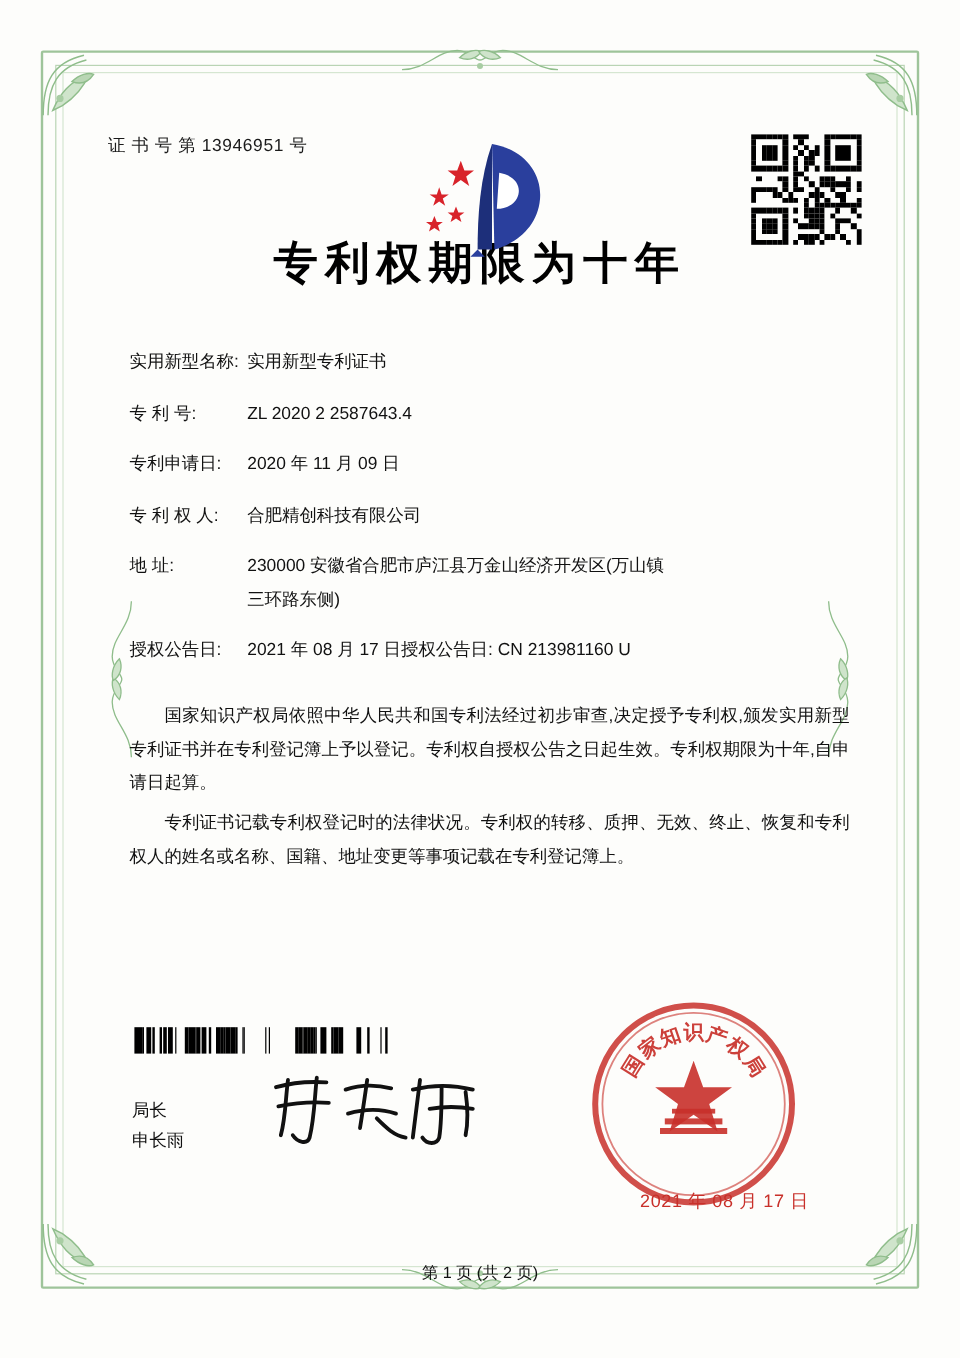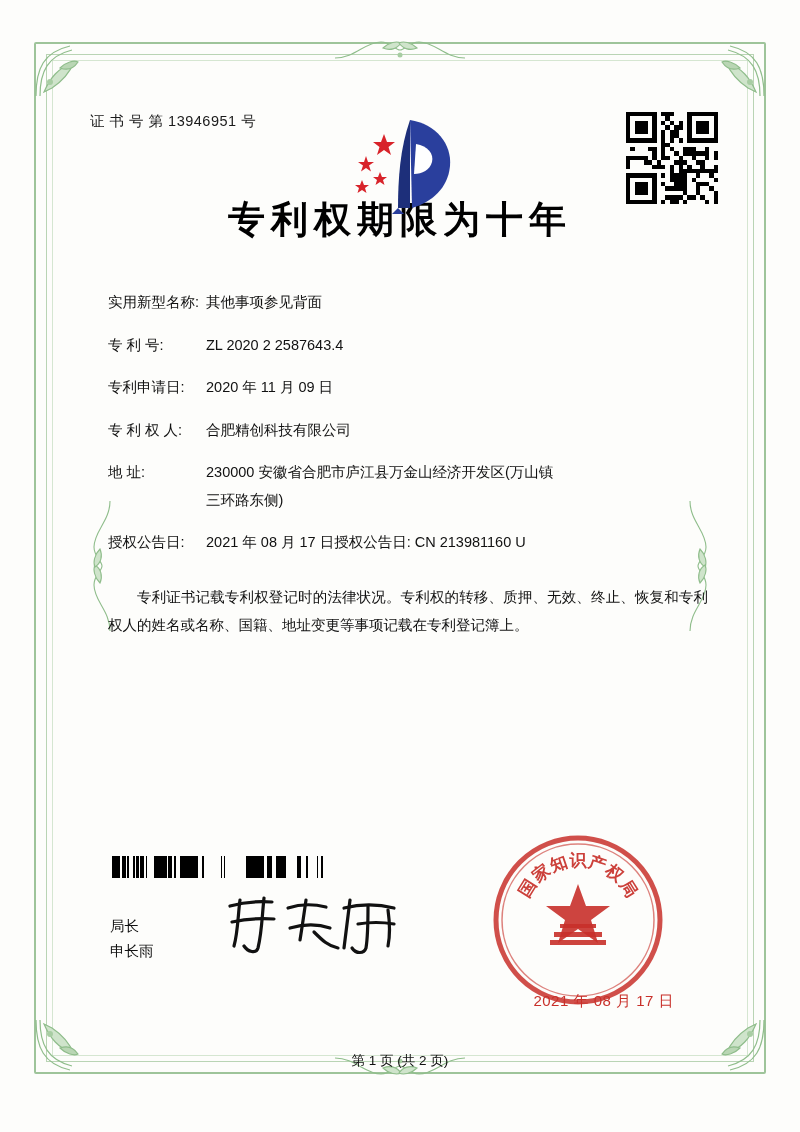--- a/index.html
+++ b/index.html
@@ -763,21 +763,21 @@
         <i style="background: transparent;"></i>
         <i></i>
       </div>
 
     <div class="title">专利权期限为十年</div>
 
     <div class="fields">
 
       <div class="field">
         <span class="lbl">实用新型名称:</span>
-        <span class="val">其他事项参见背面</span>
+        <span class="val">实用新型专利证书</span>
       </div>
 
 
       <div class="field">
         <span class="lbl">专 利 号:</span>
         <span class="val">ZL 2020 2 2587643.4</span>
       </div>
 
       <div class="field">
         <span class="lbl">专利申请日:</span>
@@ -802,20 +802,21 @@
         </span>
         <span class="val2">
           <span>授权公告日:</span>
           <span>CN 213981160 U</span>
         </span>
       </div>
 
     </div>
 
     <div class="paragraphs">
+      <p>国家知识产权局依照中华人民共和国专利法经过初步审查,决定授予专利权,颁发实用新型专利证书并在专利登记簿上予以登记。专利权自授权公告之日起生效。专利权期限为十年,自申请日起算。</p>
       <p>专利证书记载专利权登记时的法律状况。专利权的转移、质押、无效、终止、恢复和专利权人的姓名或名称、国籍、地址变更等事项记载在专利登记簿上。</p>
     </div>
 
     <div class="barcode" id="barcode">
         <i style="width: 2px; background: transparent;"></i>
         <i style="width: 3px;"></i>
         <i style="width: 4px;"></i>
         <i style="width: 1px;"></i>
         <i style="width: 2px; background: transparent;"></i>
         <i style="width: 4px;"></i>

